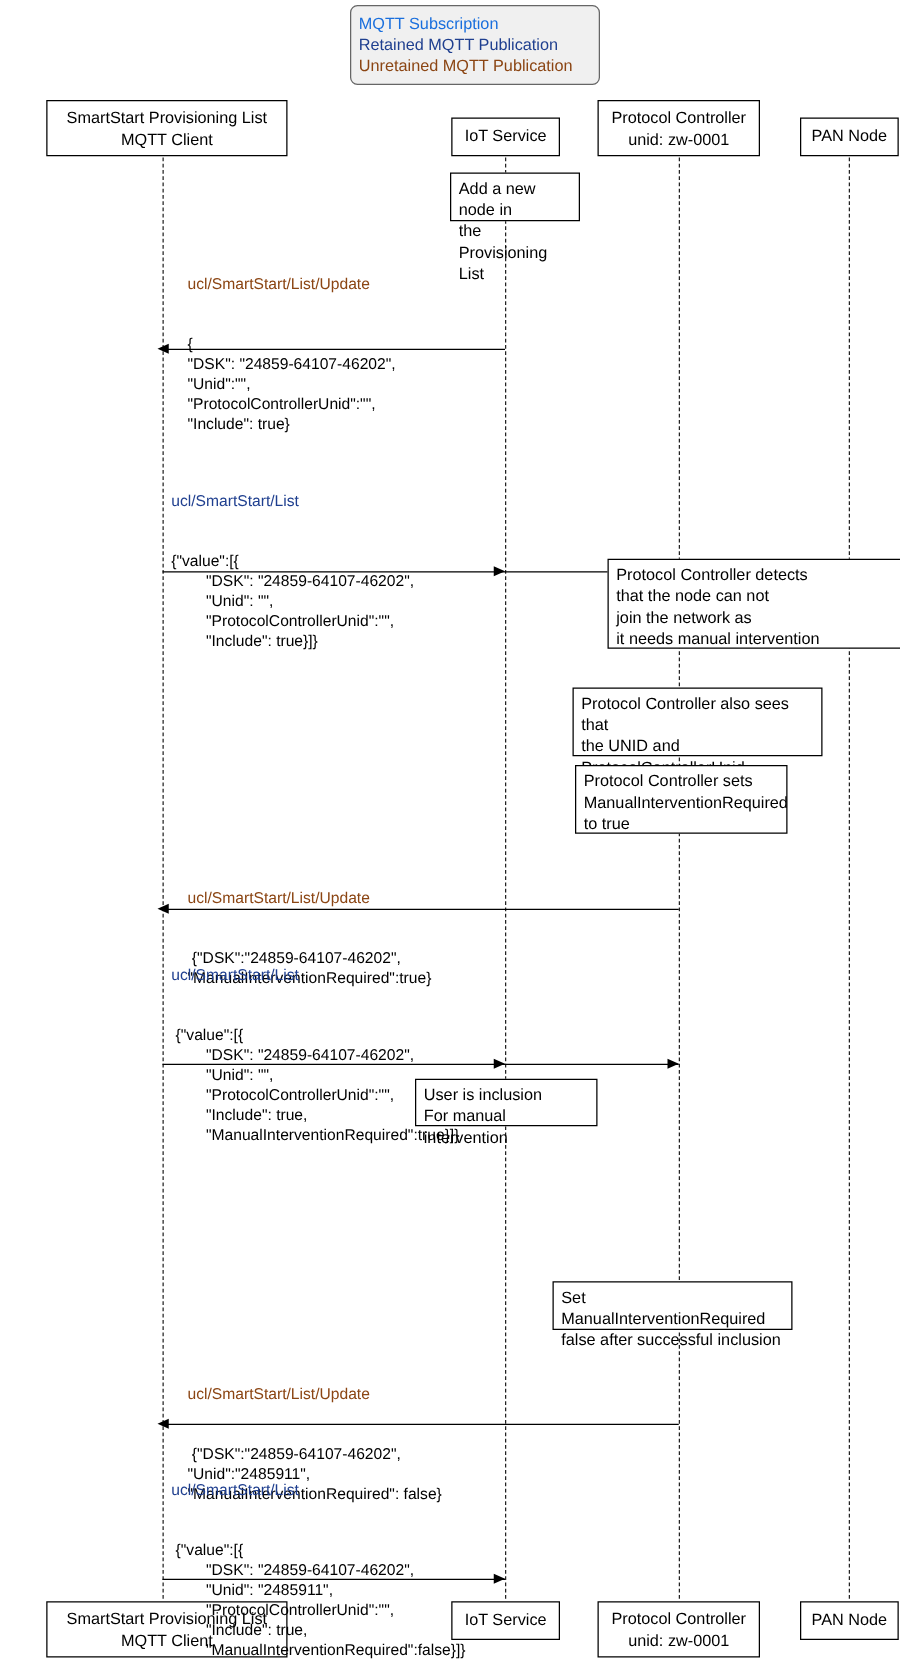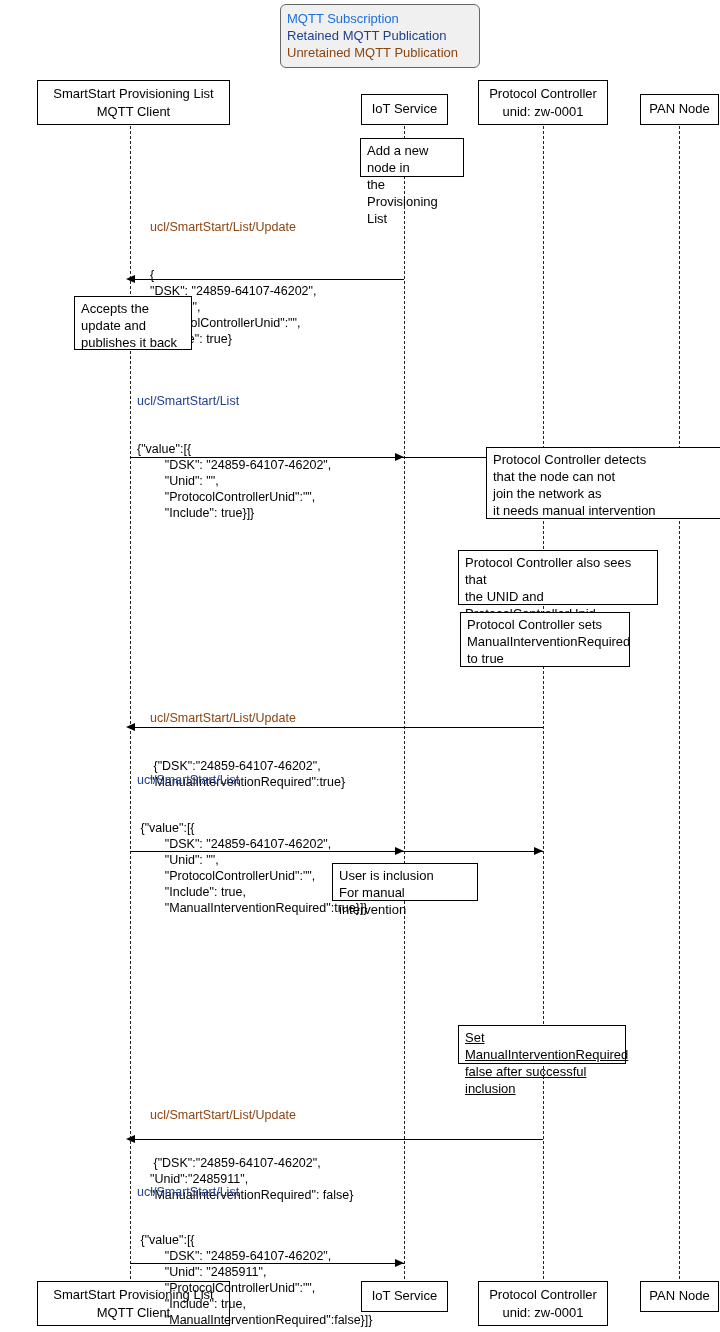--- a/index.html
+++ b/index.html
@@ -133,23 +133,20 @@
     <span class="topic c-unret">ucl/SmartStart/List/Update</span>
     <span class="payload">{
 "DSK": "24859-64107-46202",
 "Unid":"",
 "ProtocolControllerUnid":"",
 "Include": true}</span>
   </div>
   <div class="msg-line" style="left:110px; top:279px; width:272px;"></div>
   <div class="arrowhead left" style="left:104px; top:275px;"></div>
 
-  <div class="note" style="left:52px; top:296px; width:118px; height:54px;">Accepts the
-update and
-publishes it back</div>
 
   <div class="msg-label" style="left:115px; top:361px;">
     <span class="topic c-ret">ucl/SmartStart/List</span>
     <span class="payload">{"value":[{
         "DSK": "24859-64107-46202",
         "Unid": "",
         "ProtocolControllerUnid":"",
         "Include": true}]}</span>
   </div>
   <div class="msg-line" style="left:108px; top:457px; width:413px;"></div>
@@ -188,21 +185,21 @@
   </div>
   <div class="msg-line" style="left:108px; top:851px; width:413px;"></div>
   <div class="arrowhead right" style="left:373px; top:847px;"></div>
   <div class="arrowhead right" style="left:512px; top:847px;"></div>
 
   <div class="note" style="left:310px; top:863px; width:146px; height:38px;">User is inclusion
  For manual intervention</div>
 
 
 
-  <div class="note" style="left:436px; top:1025px; width:168px; height:39px;text-decoration:underline;">Set ManualInterventionRequired
+  <div class="note" style="left:420px; top:1025px; width:192px; height:39px;">Set ManualInterventionRequired
 false after successful inclusion</div>
 
   <div class="msg-label" style="left:128px; top:1075px;">
     <span class="topic c-unret">ucl/SmartStart/List/Update</span>
     <span class="payload"> {"DSK":"24859-64107-46202",
 "Unid":"2485911",
 "ManualInterventionRequired": false}</span>
   </div>
   <div class="msg-line" style="left:110px; top:1139px; width:411px;"></div>
   <div class="arrowhead left" style="left:104px; top:1135px;"></div>

